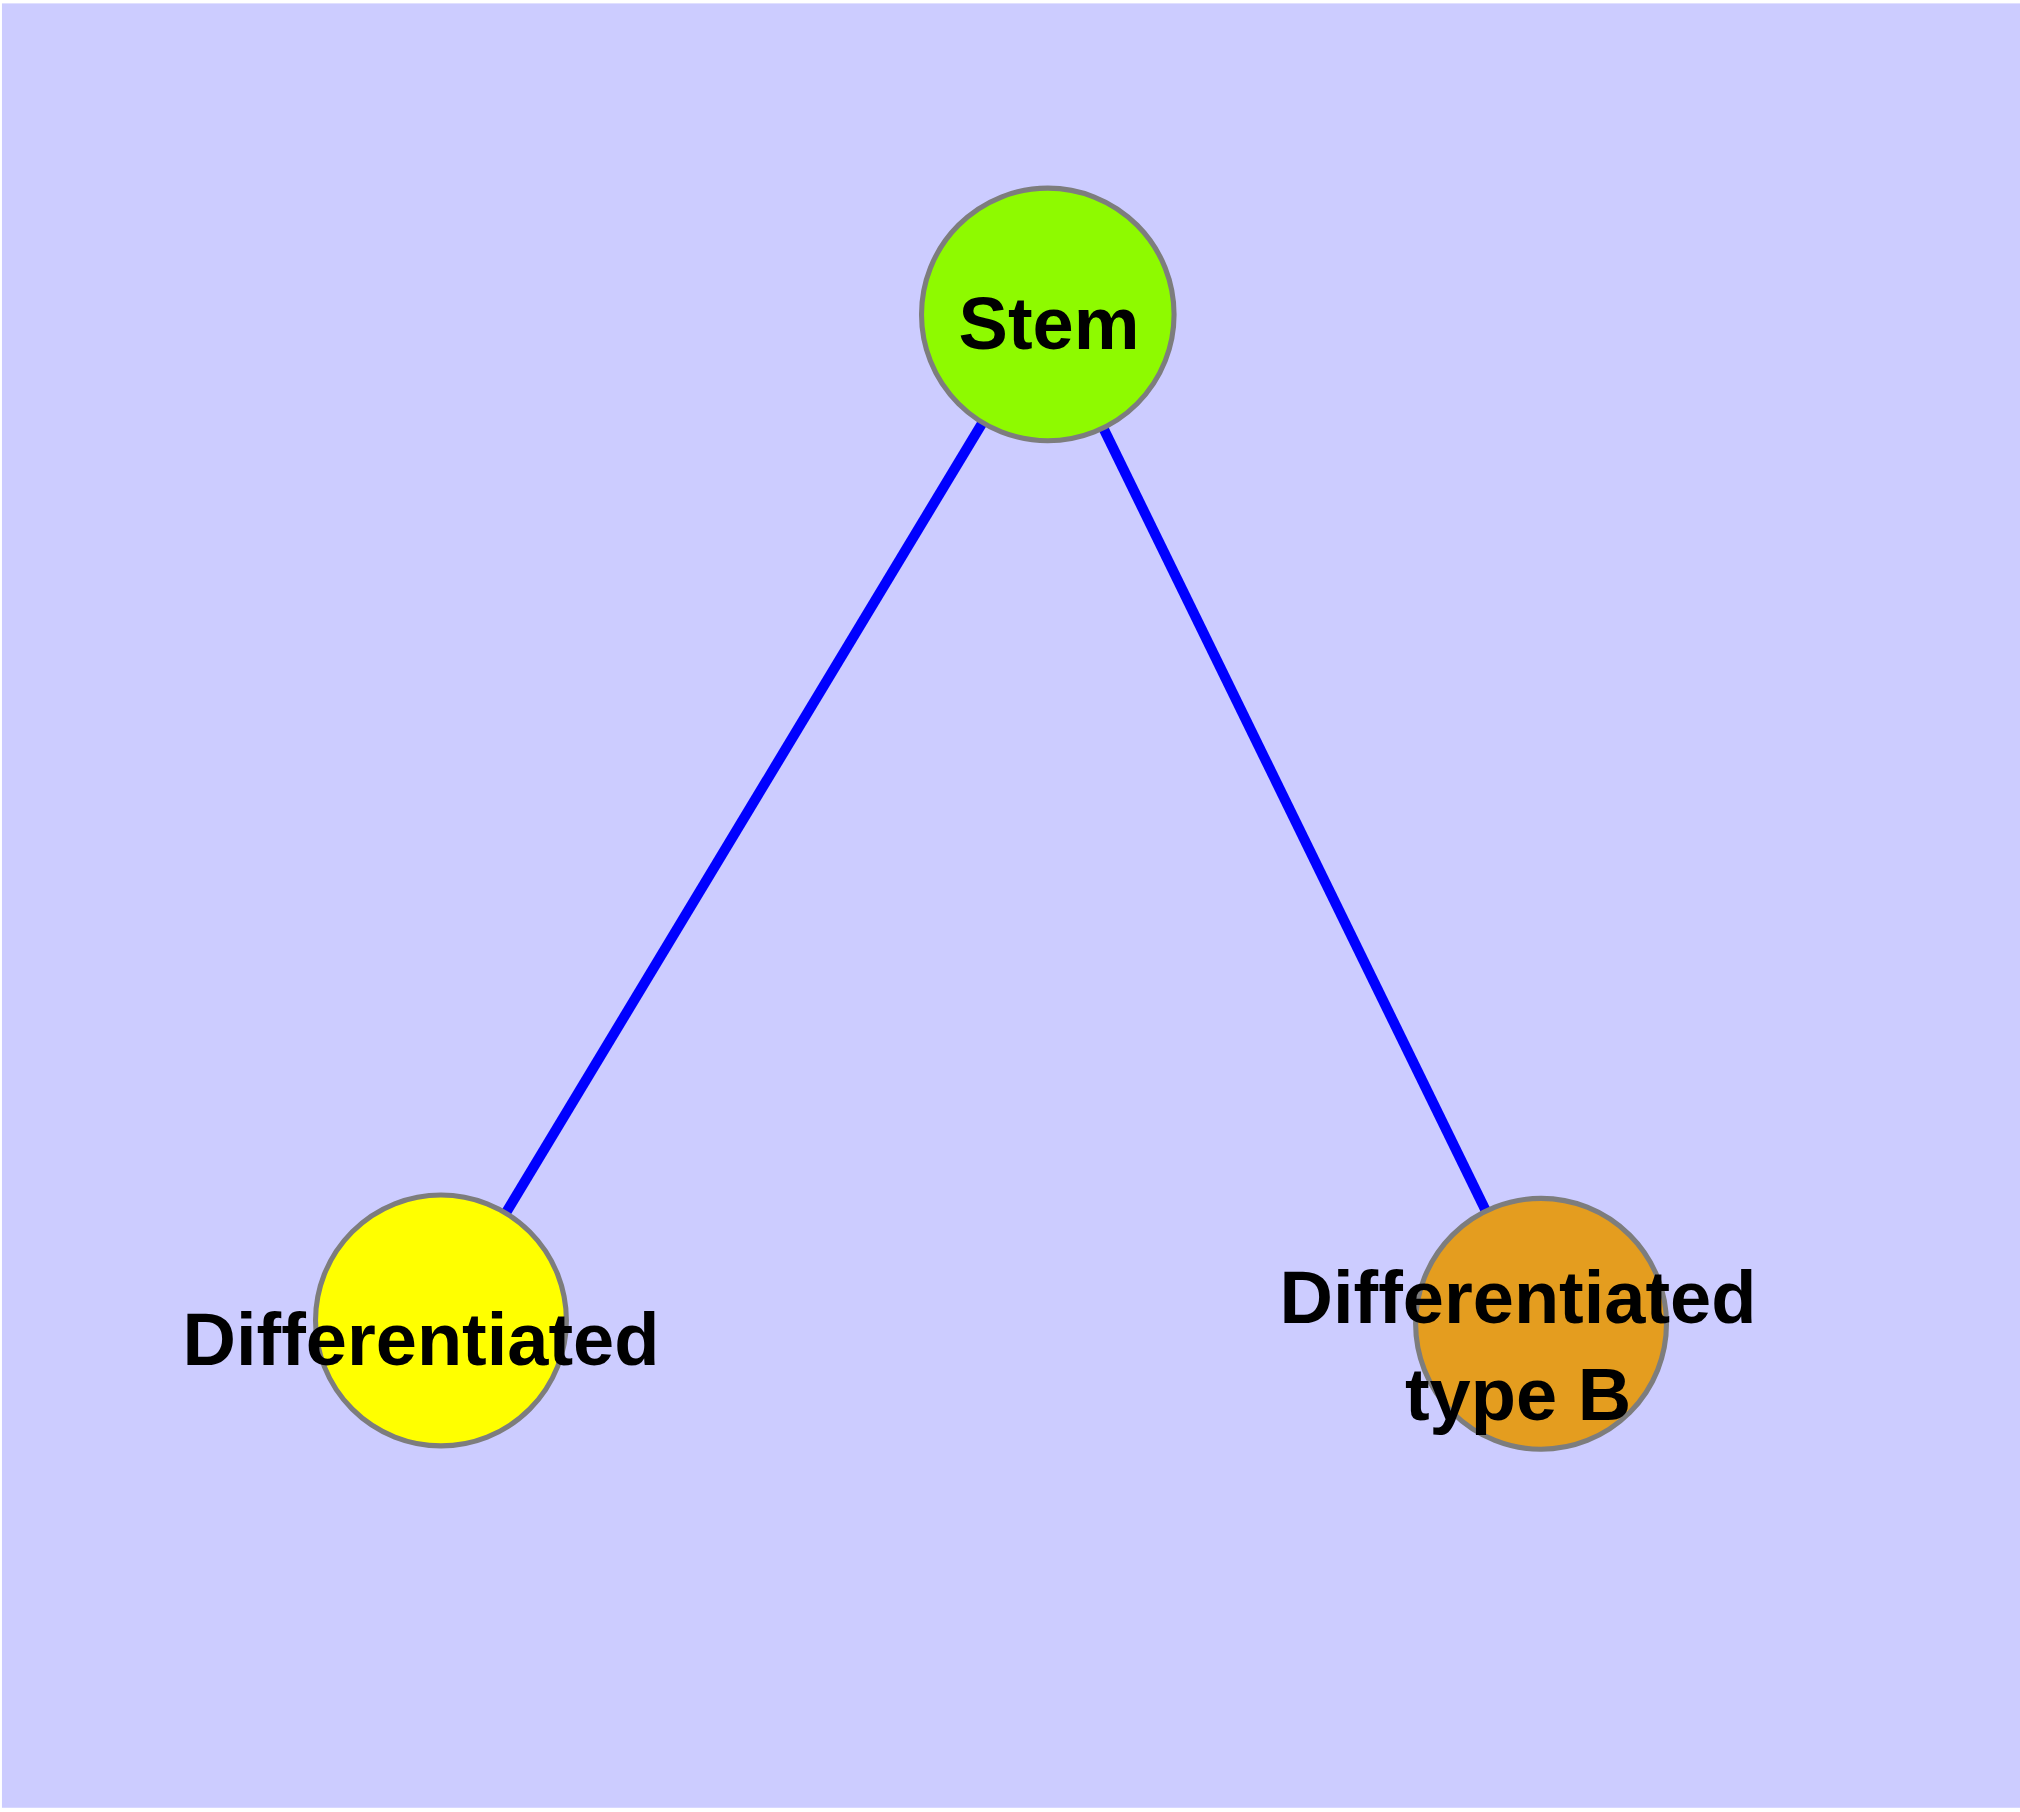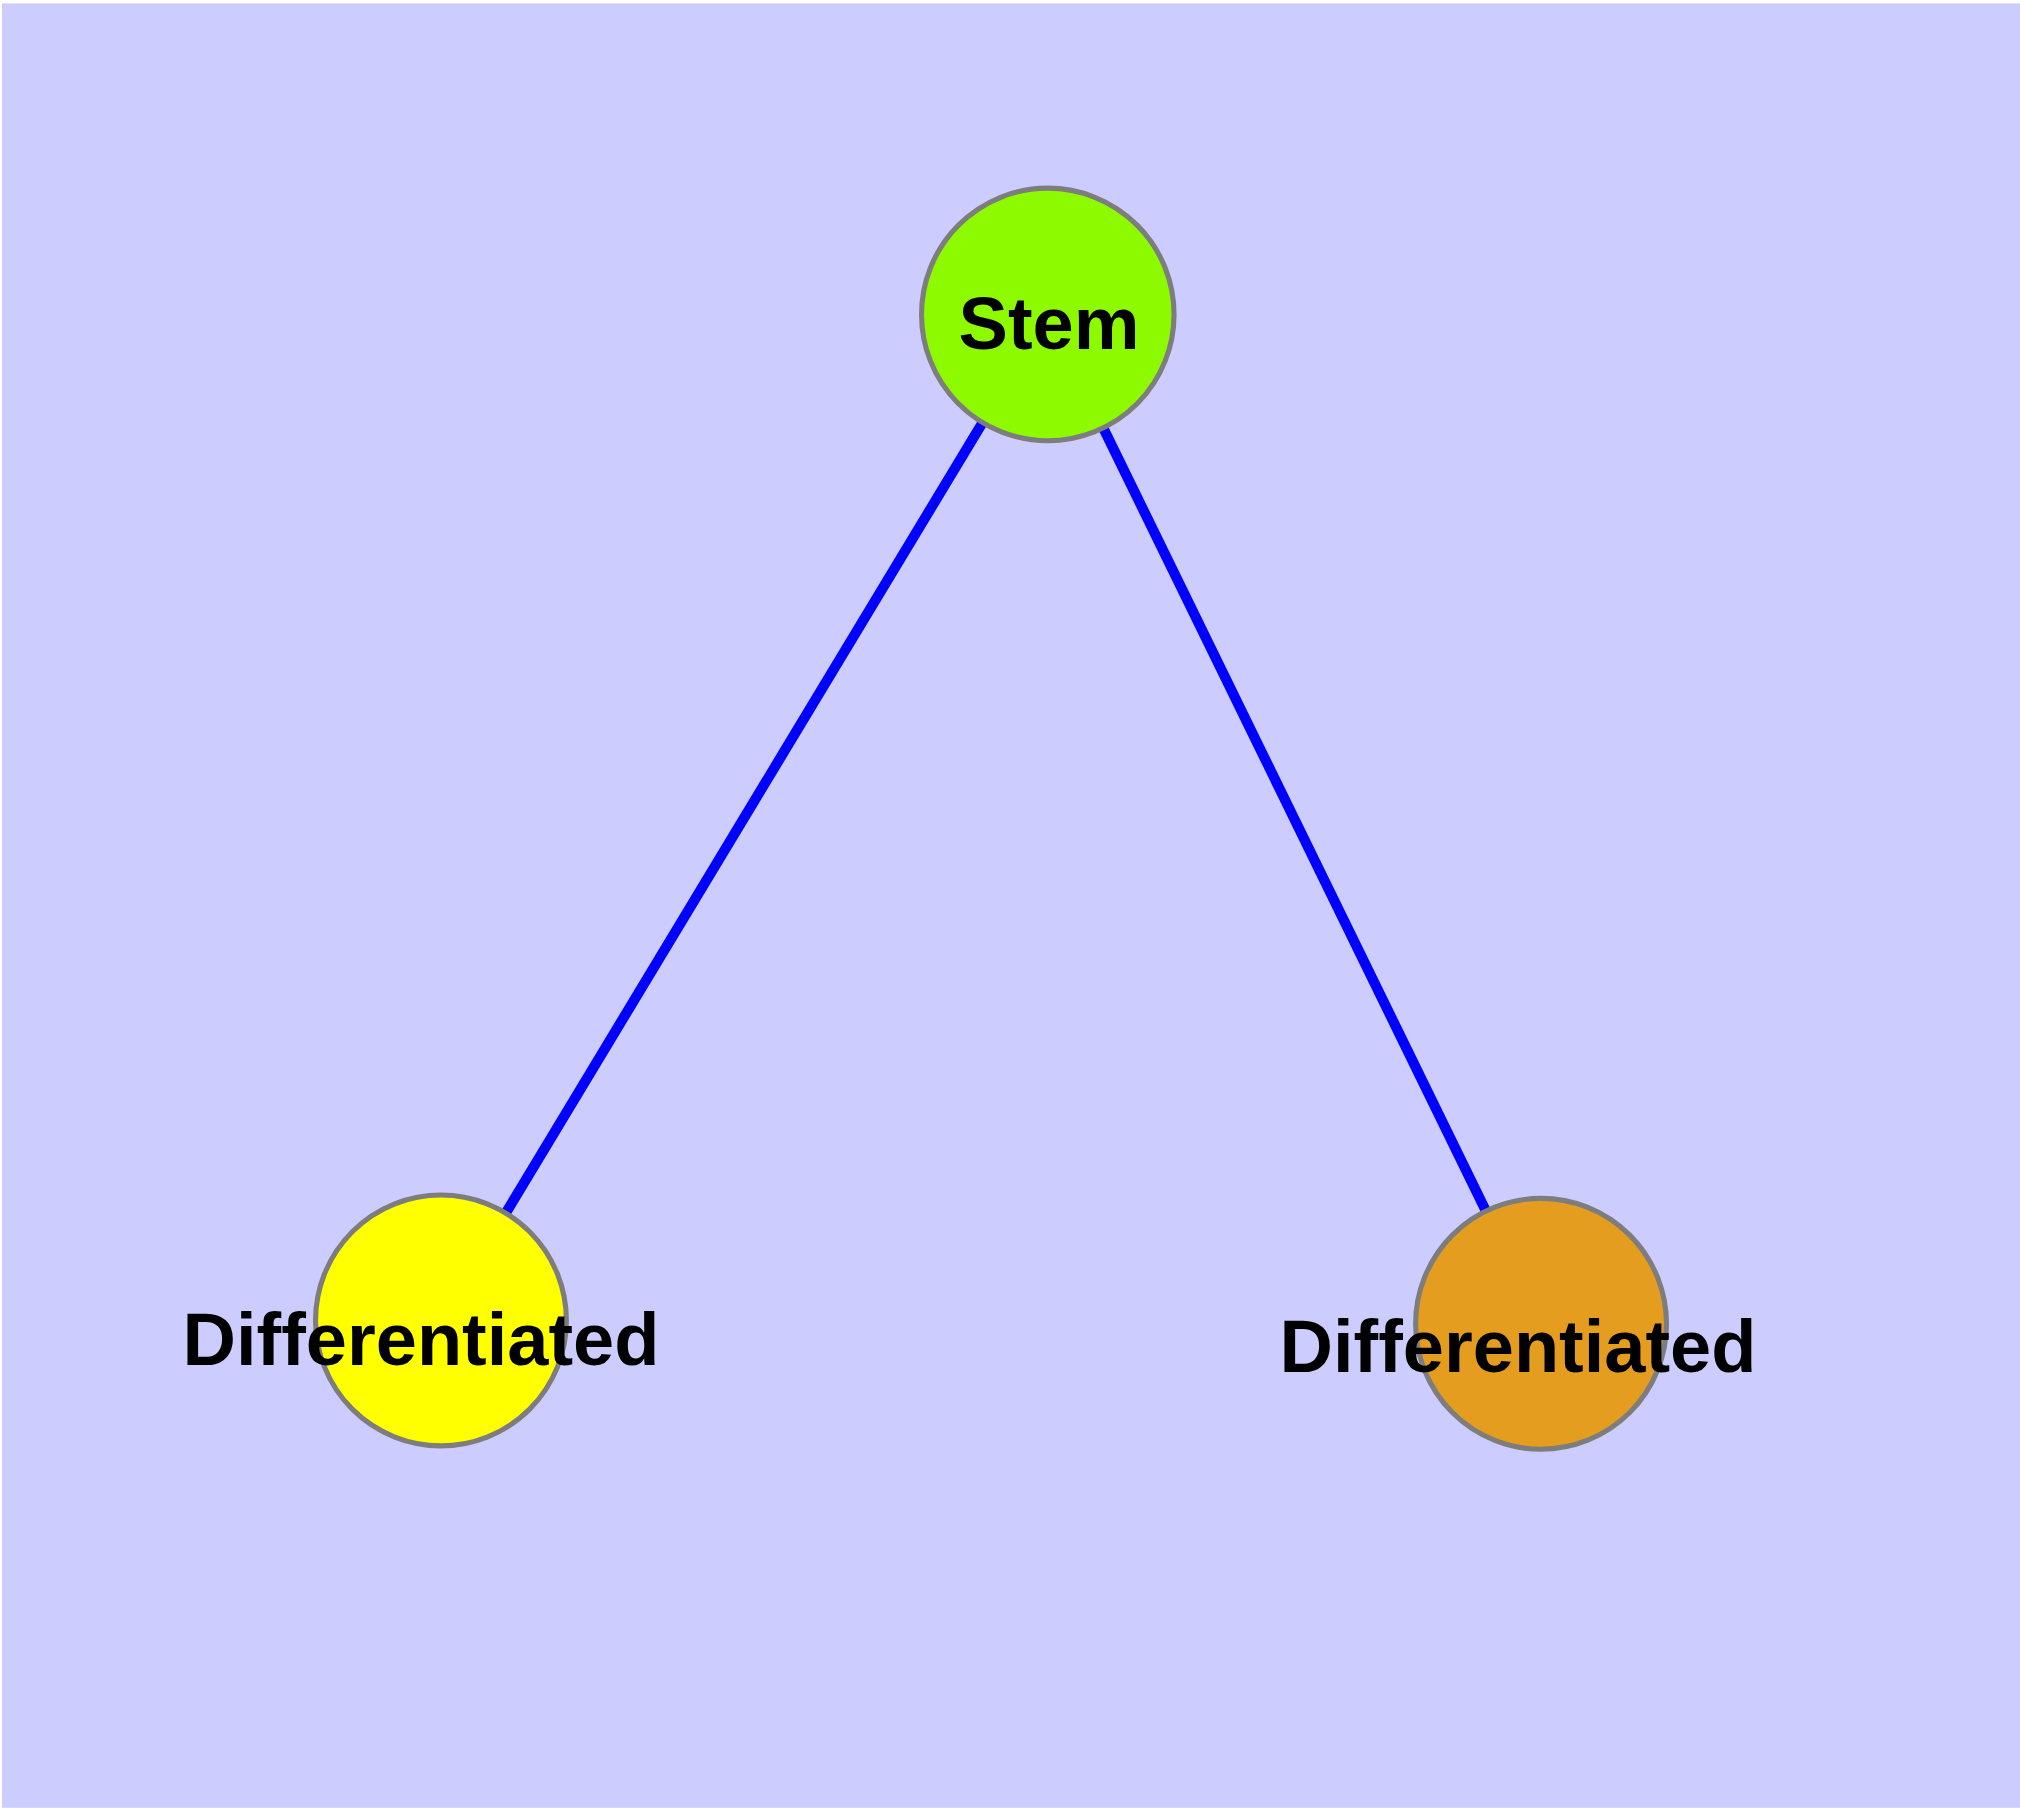--- a/index.html
+++ b/index.html
@@ -60,16 +60,17 @@
   <div class="node-label" id="label-stem">
     <span>Stem</span>
   </div>
 
   <div class="node-label" id="label-a">
     <span>Differentiated</span>
   </div>
 
   <div class="node-label" id="label-b">
     <span>Differentiated</span>
+    <span>type B</span>
   </div>
 
 </div>
 
 
 </body></html>

